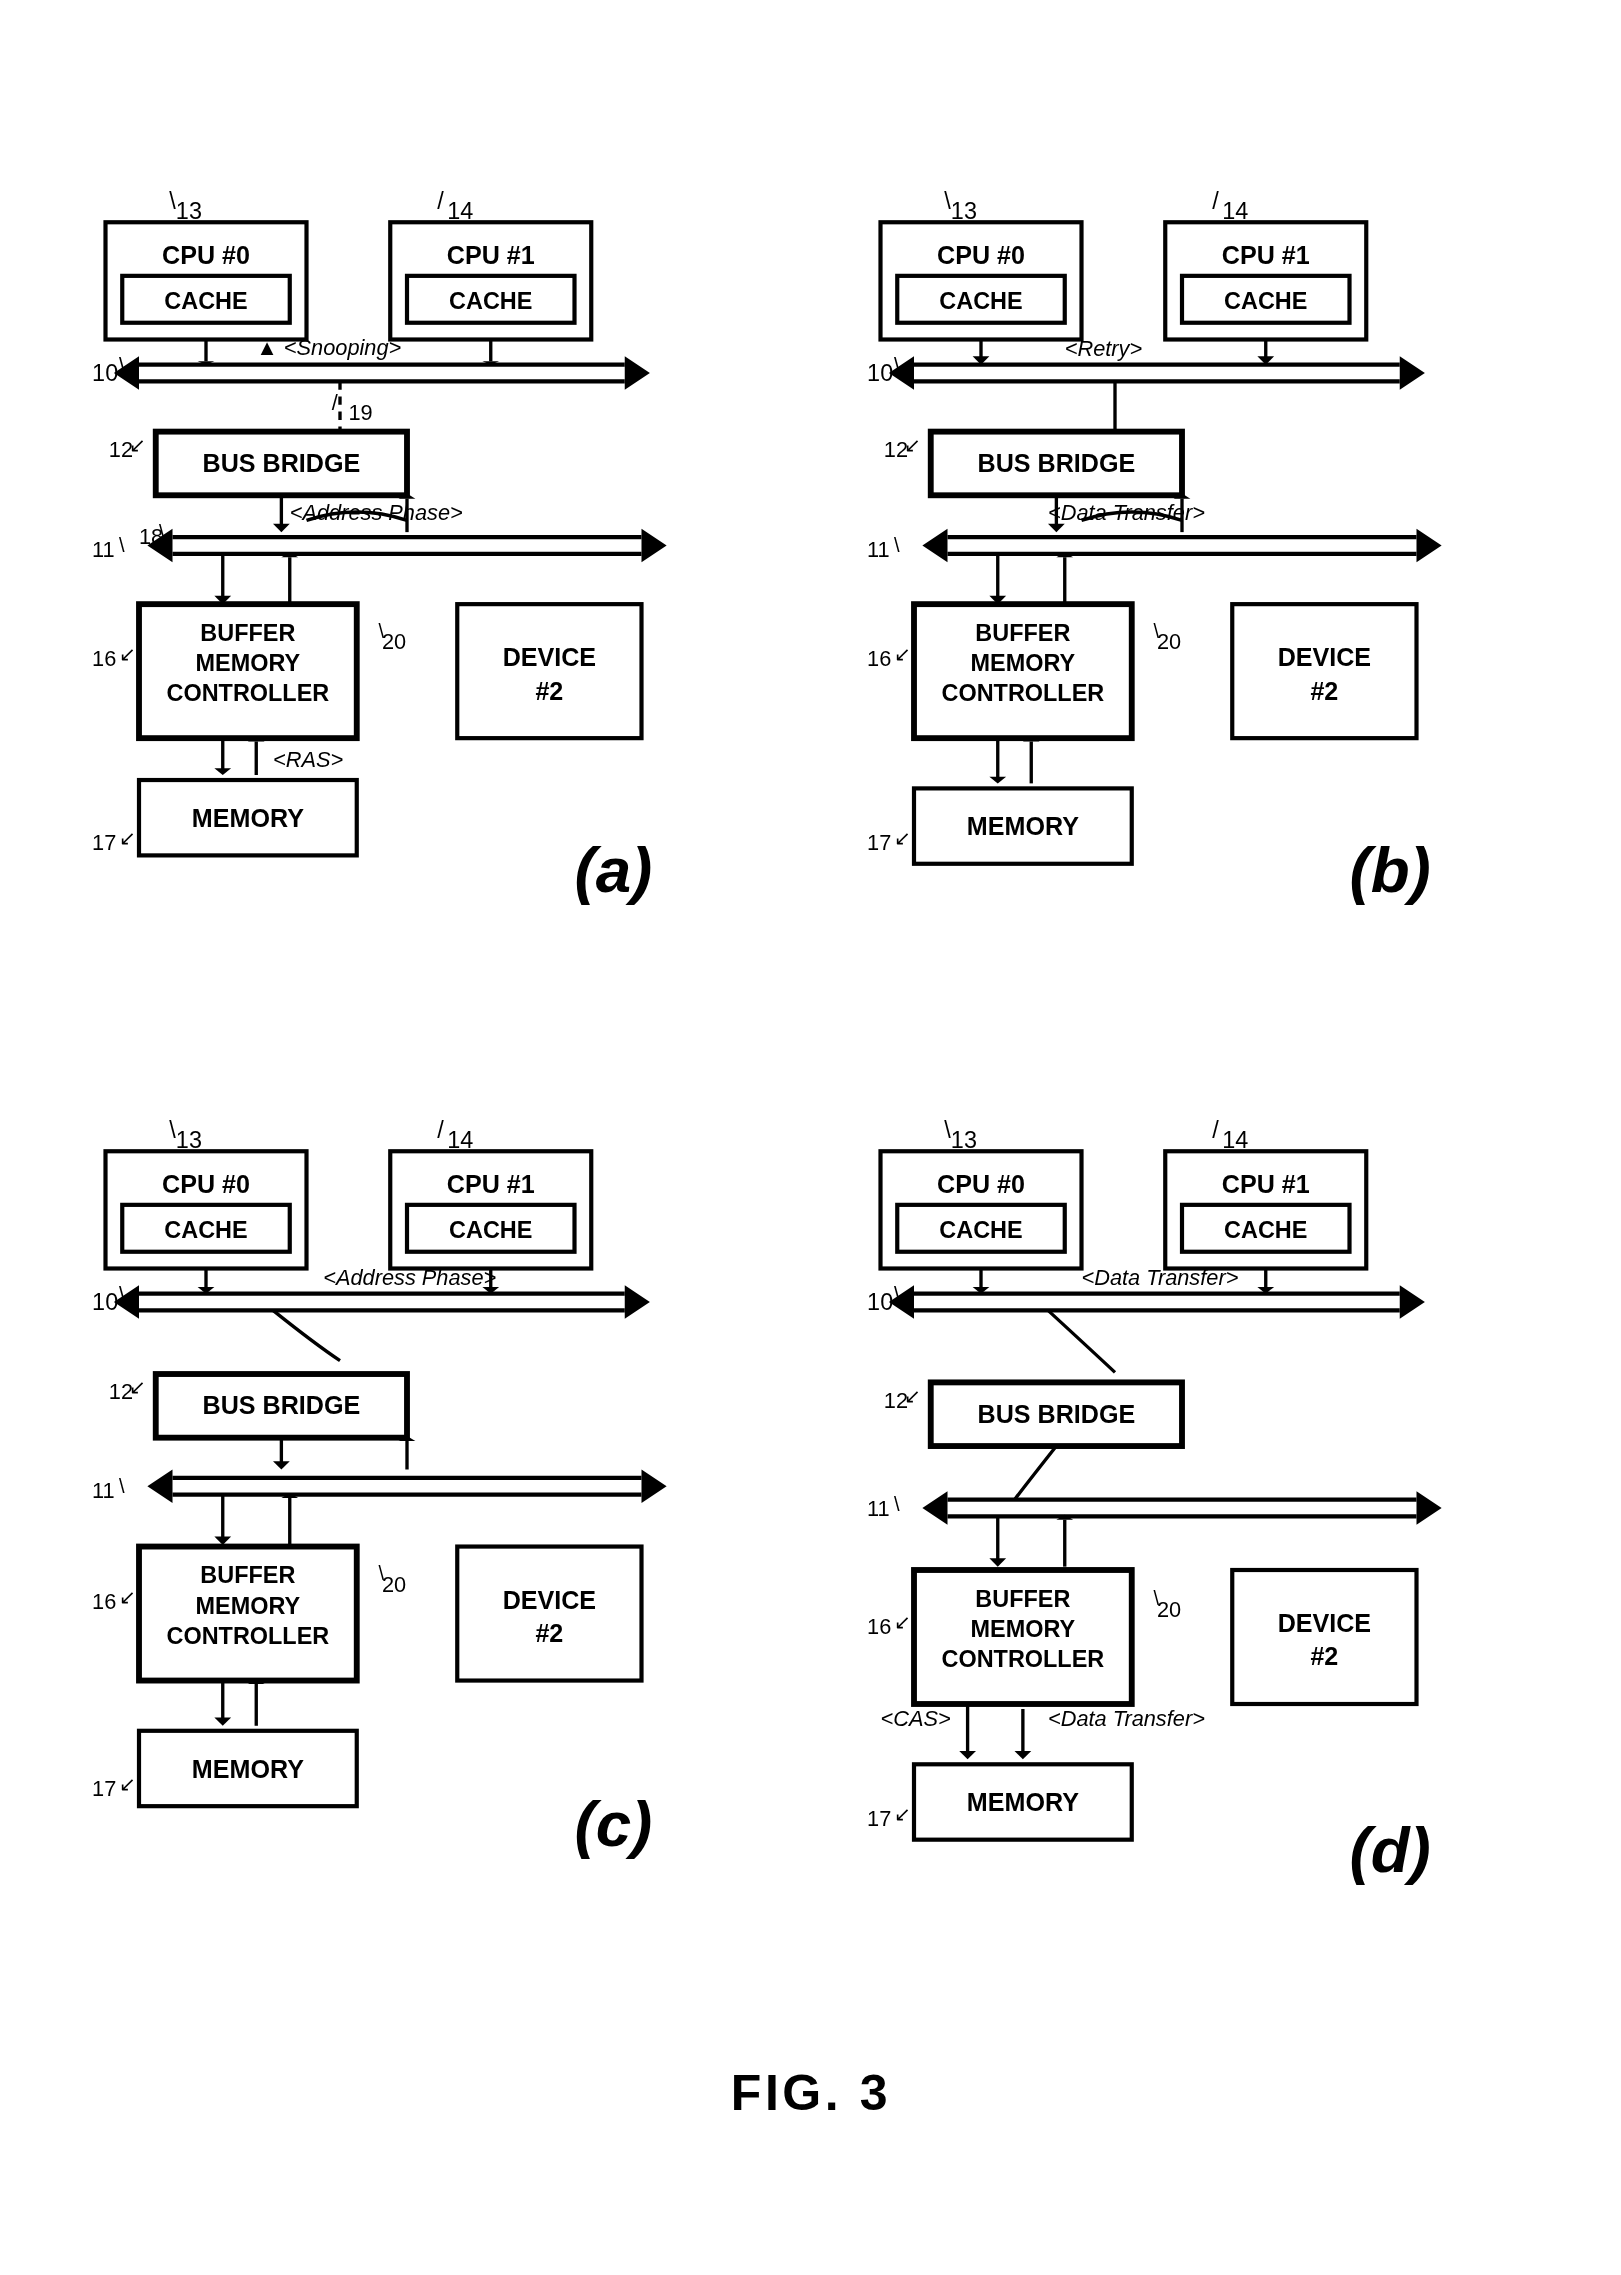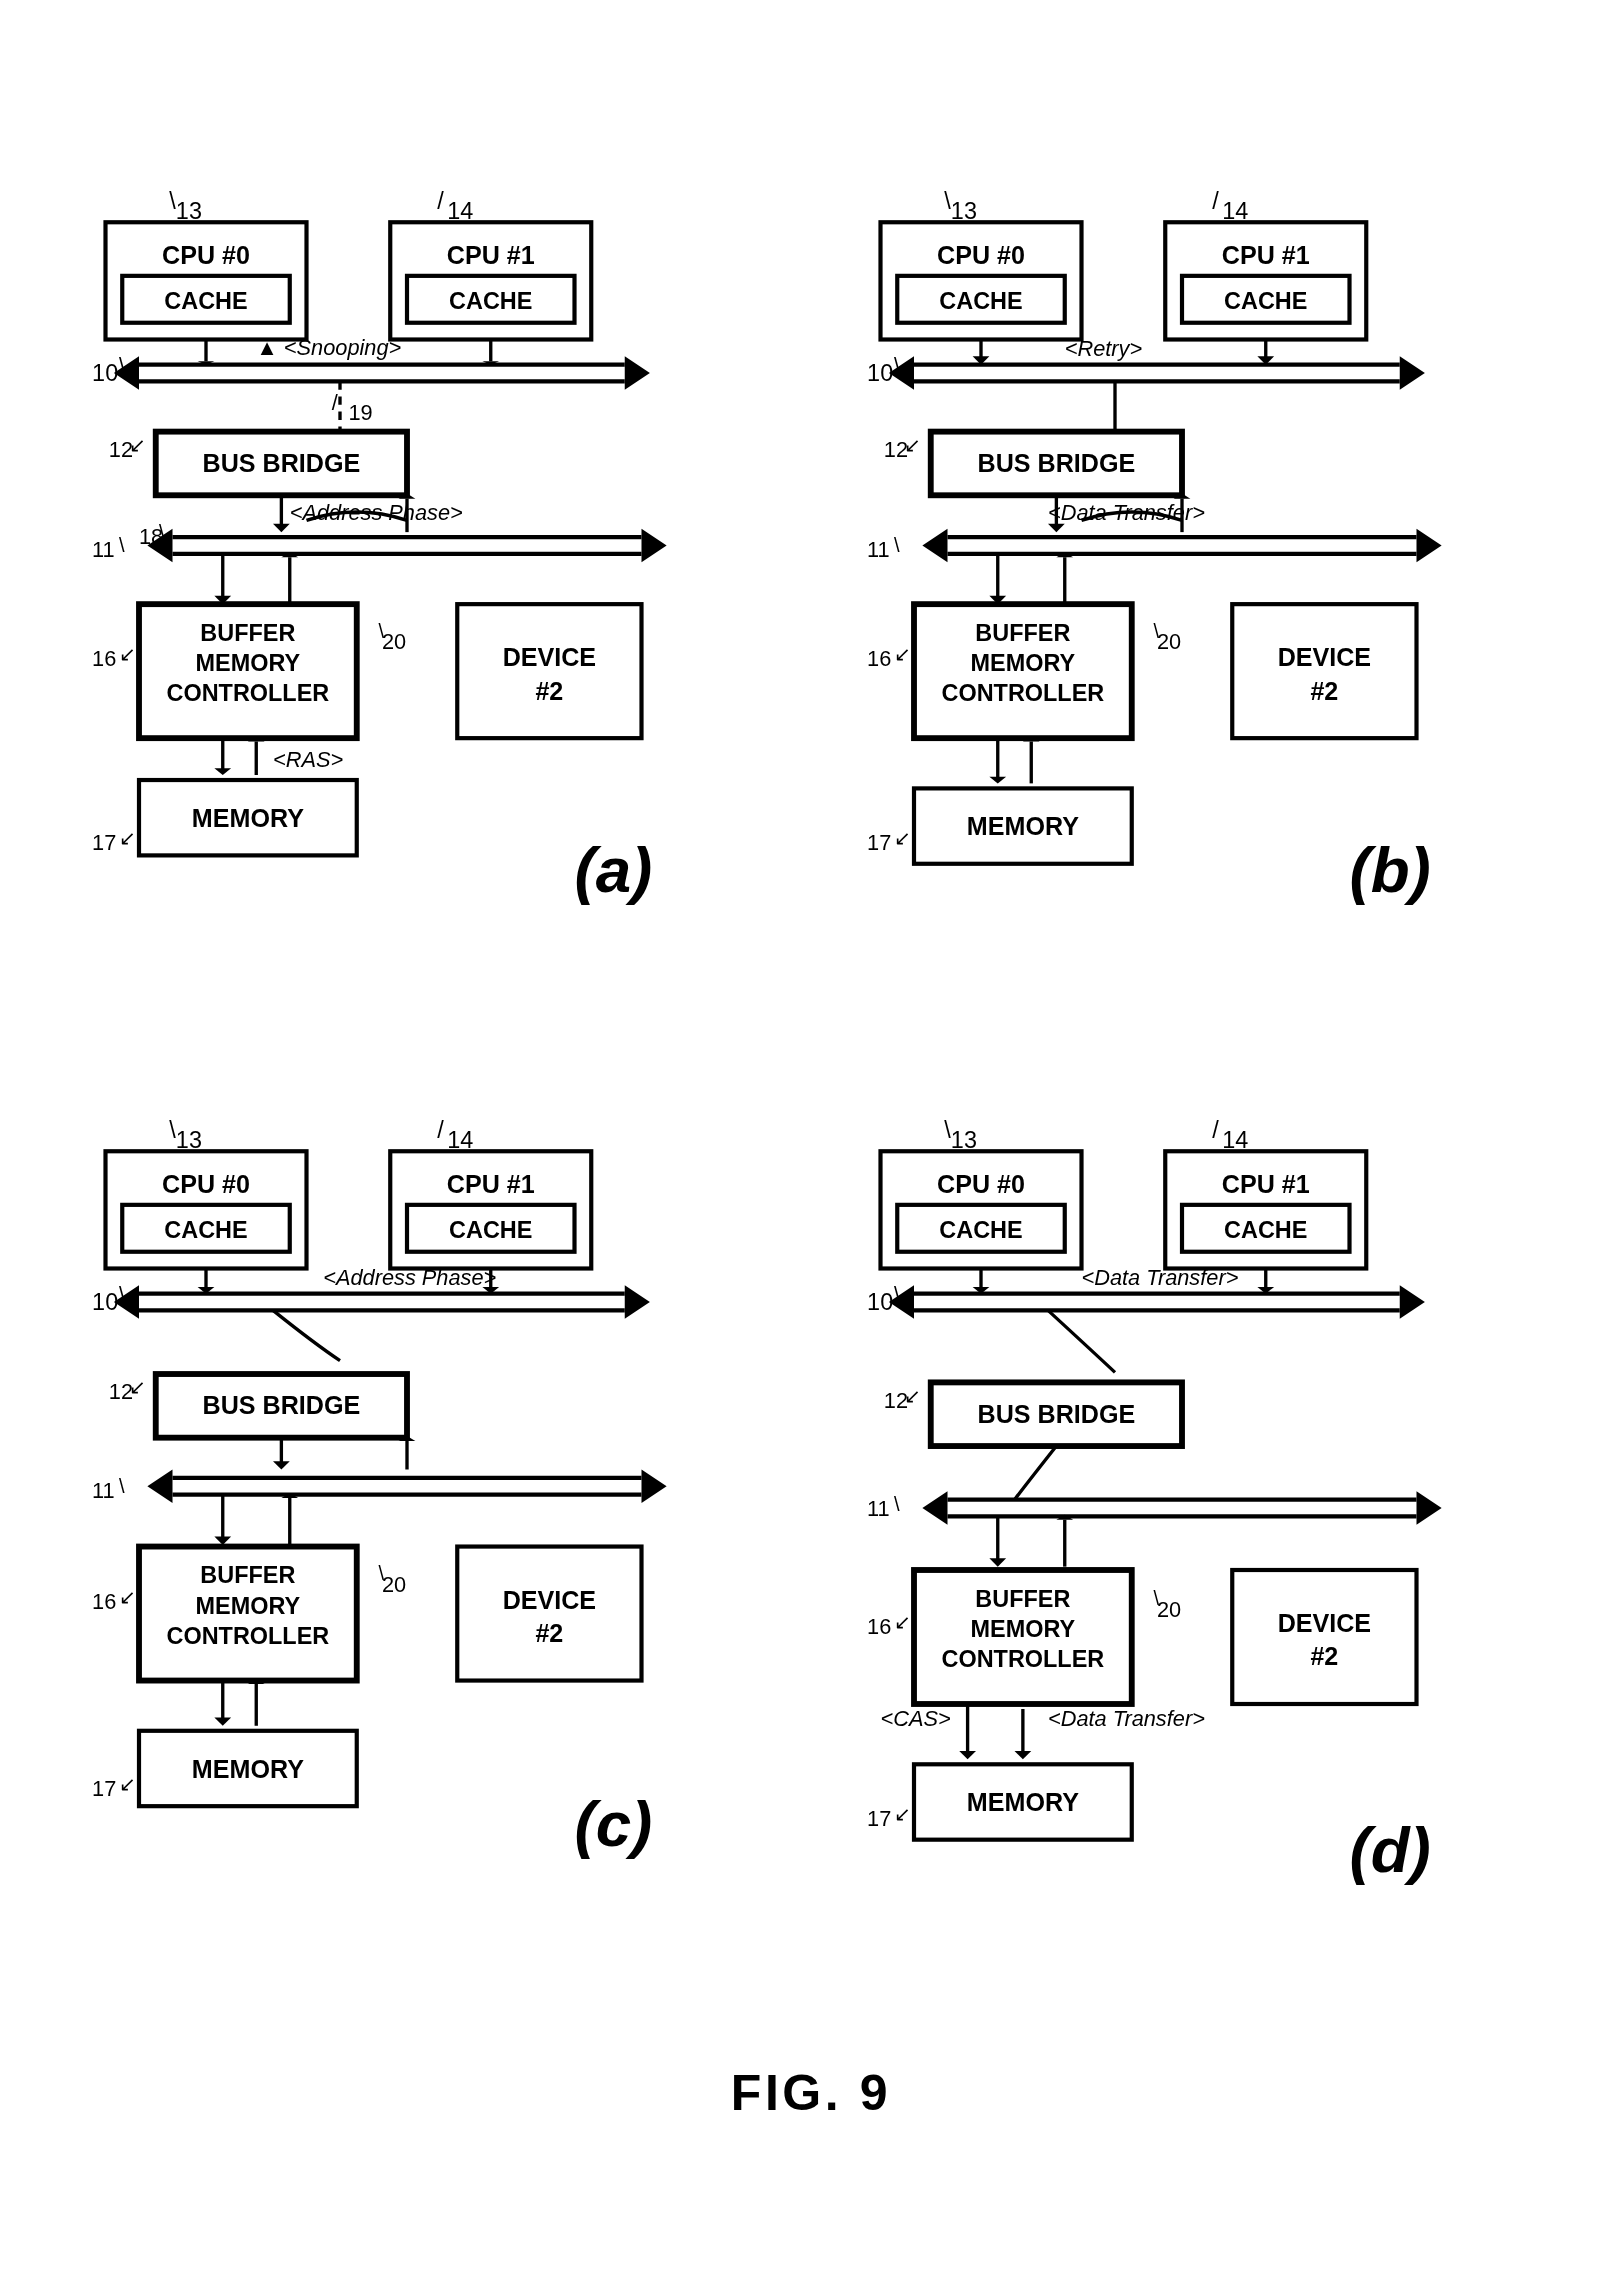--- a/index.html
+++ b/index.html
@@ -417,16 +417,16 @@
       <text x="12" y="433" font-size="13">17</text>
       <text x="28" y="430" font-size="12">↙</text>
 
       <rect x="40" y="396" width="130" height="45" class="box"></rect>
       <text x="105" y="424" text-anchor="middle" font-size="15" font-weight="bold">MEMORY</text>
 
       <text x="300" y="460" font-size="38" font-weight="bold" font-style="italic">(d)</text>
     </svg>
   </div>
 
-  <div class="fig-label">FIG. 9</div>
+  <div class="fig-label">FIG. 3</div>
 
 </div>
 
 
 </body></html>

